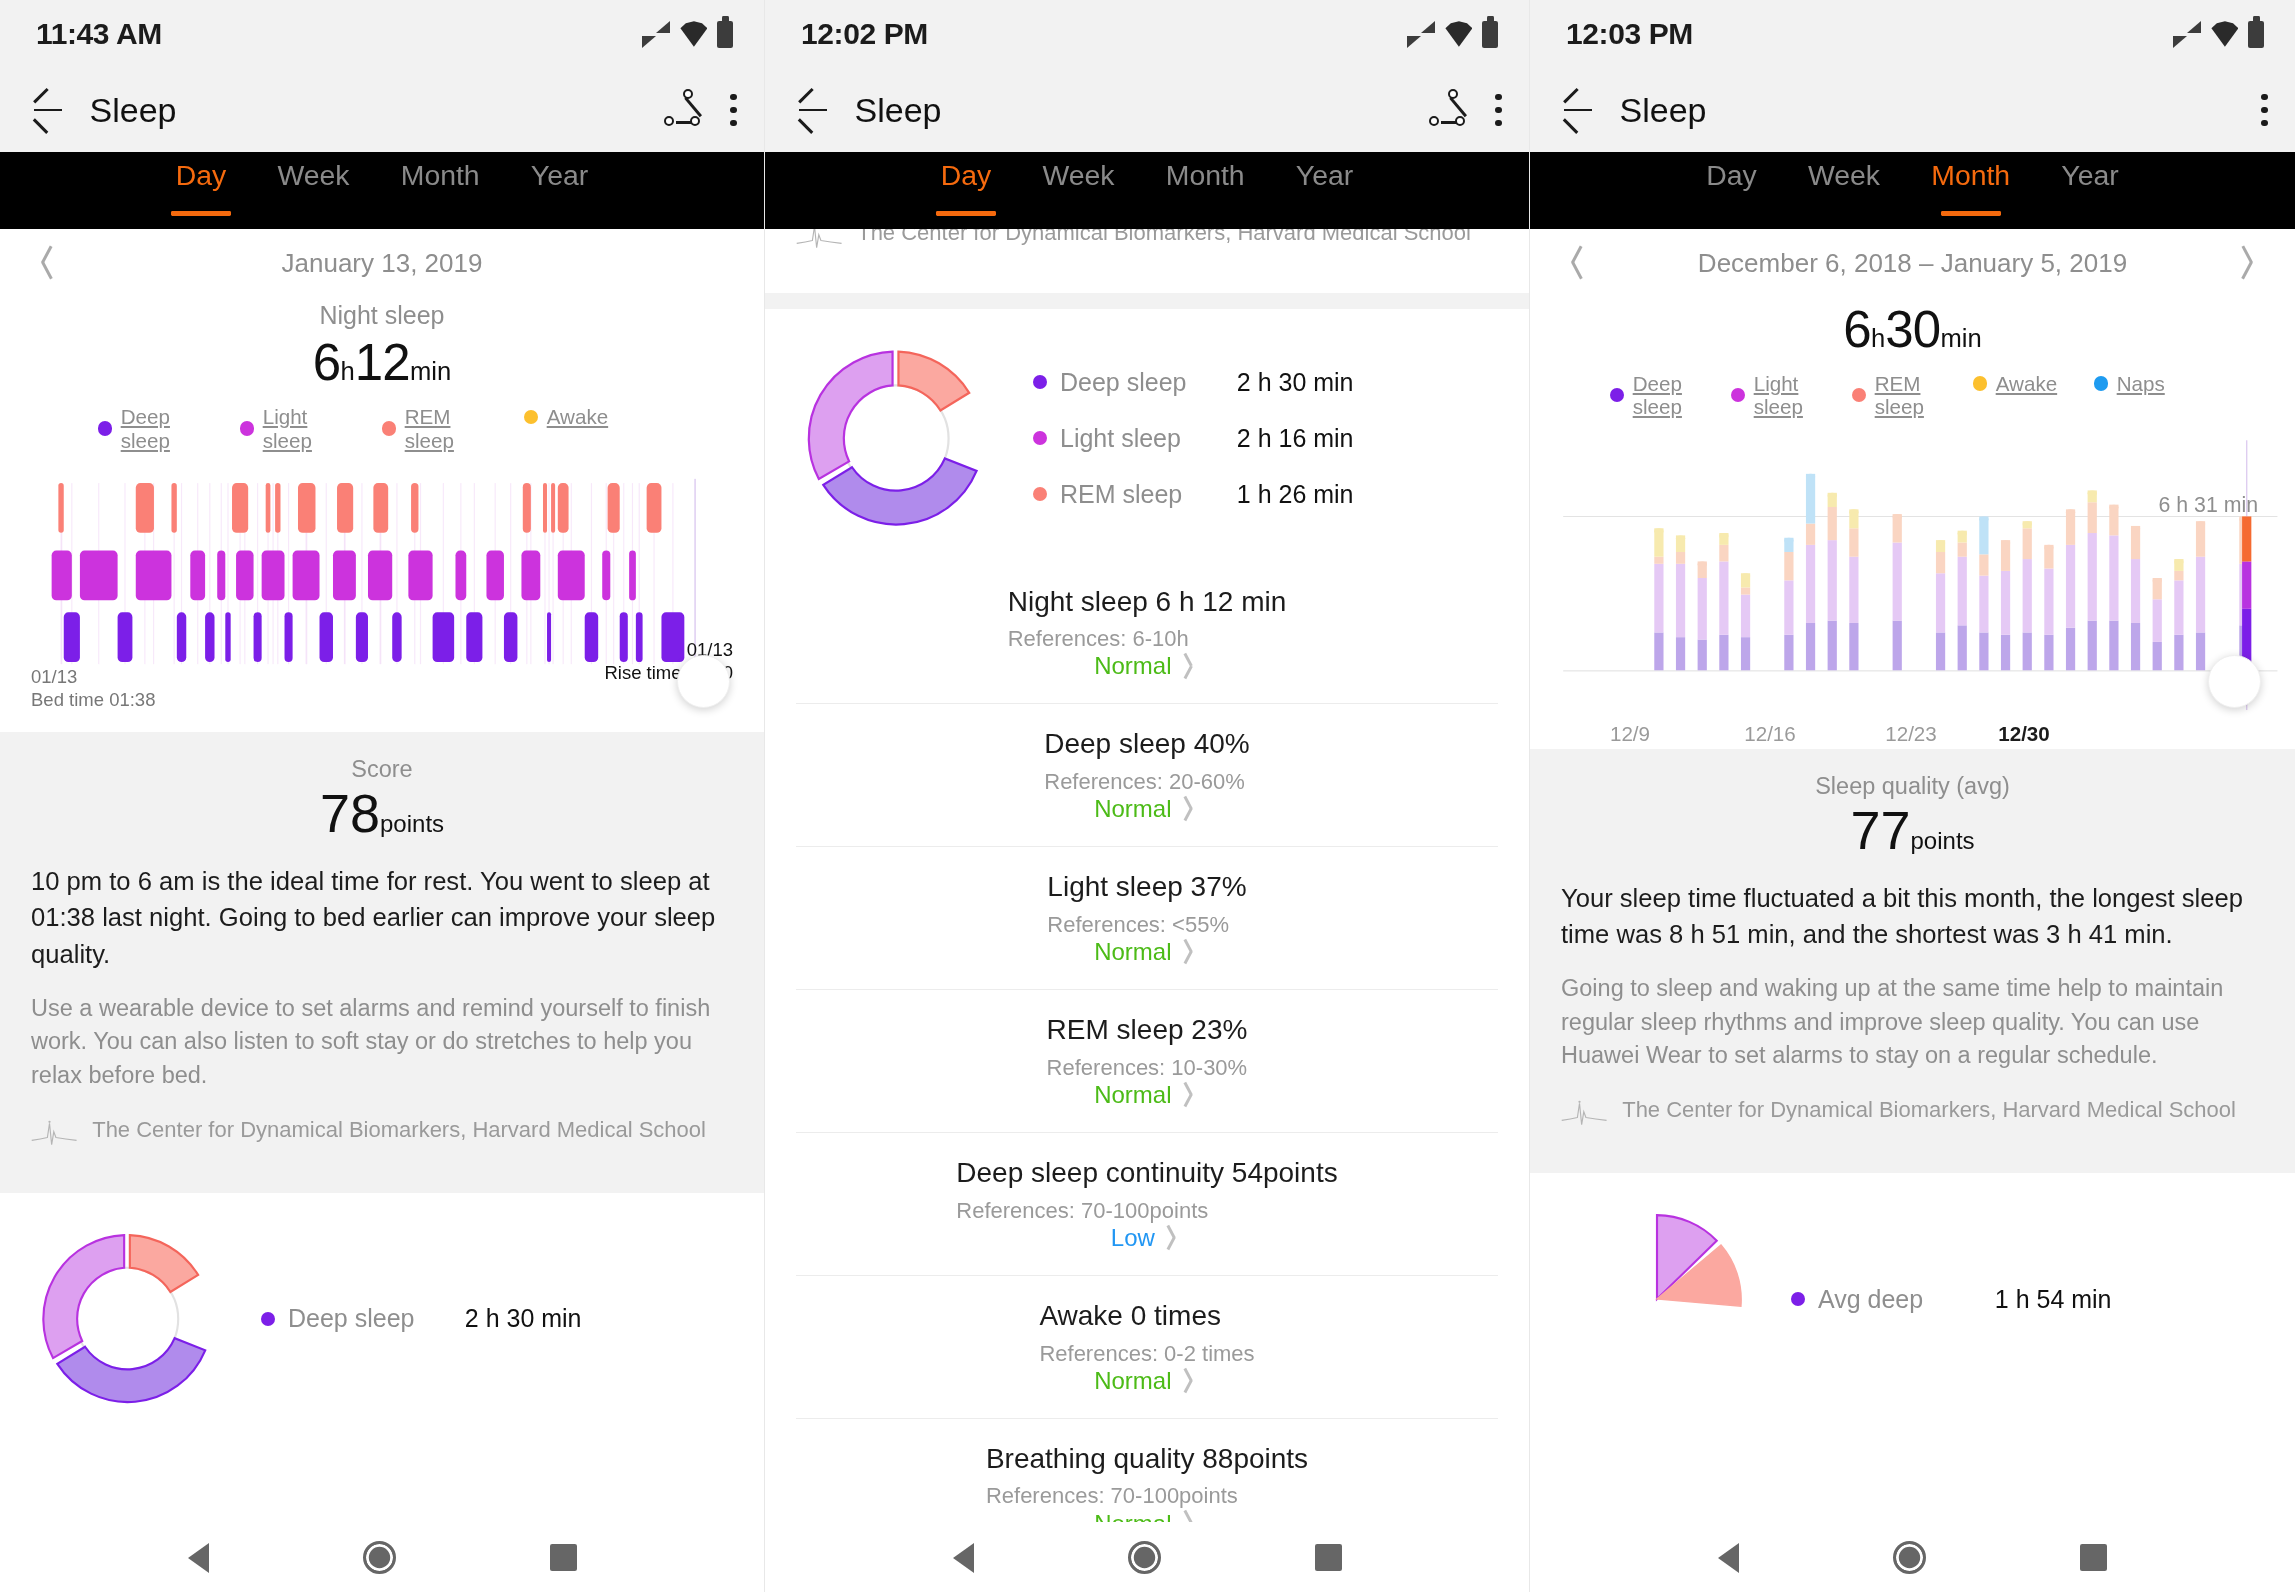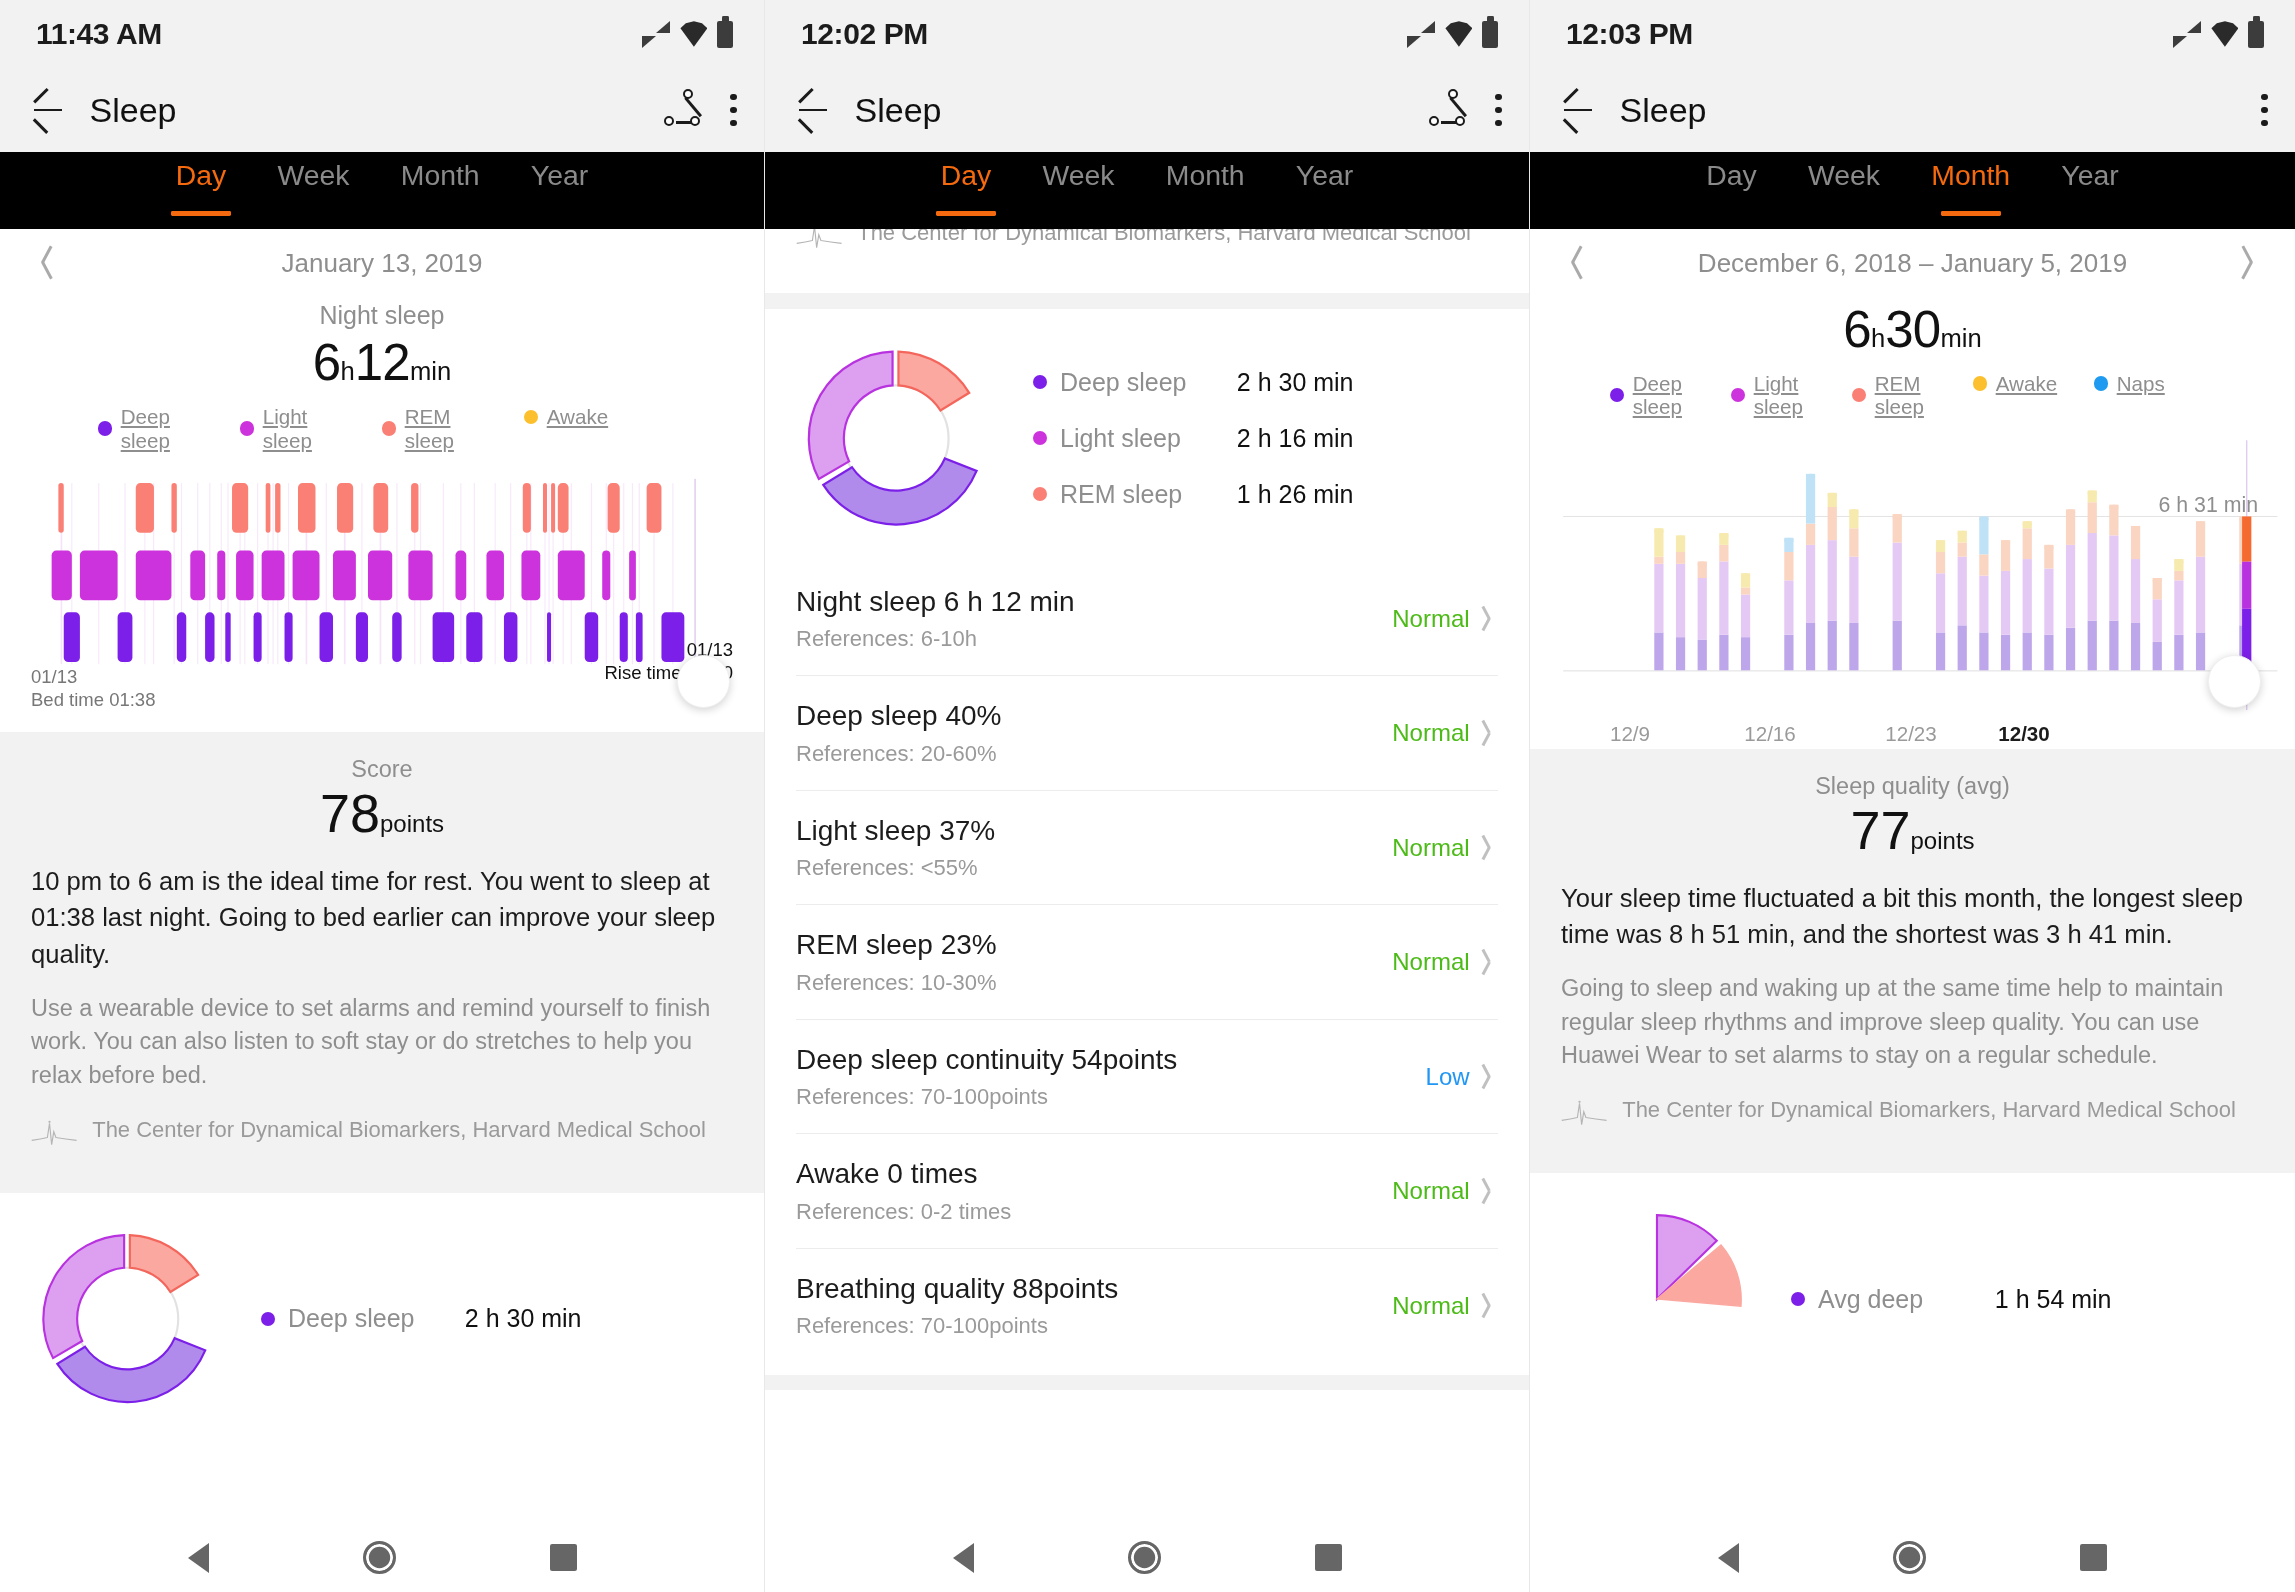--- a/index.html
+++ b/index.html
@@ -108,21 +108,21 @@
   
   .donut-block { background:#fff; padding: 30px 31px 0; display:flex; align-items:center; gap: 38px; }
   .donut-legend { display:flex; flex-direction:column; gap: 27px; }
   .dl-row { display:flex; align-items:center; gap: 12.8px; }
   .dl-row .lab { font-size: 25px; color:#8e8e8e; width: 164px; }
   .dl-row .val { font-size: 25px; color:#111; }
 
   
   .mlist { background:#fff; padding: 0 31px; }
   .mrow { display:flex; align-items:center; justify-content:space-between;
-          padding: 24px 0 23px; border-bottom: 1.4px solid #ececec; cursor:pointer; }
+          padding: 24px 0 23px; border-bottom: 1.4px solid #ececec; cursor:pointer;flex-direction:column; }
   .mrow:last-child { border-bottom:none; }
   .m-left .m-title { font-size: 28px; color:#1c1c1c; }
   .m-left .m-ref { font-size: 22px; color:#9a9a9a; margin-top: 8.5px; }
   .m-right { display:flex; align-items:center; gap: 12.8px; }
   .m-status { font-size: 24px; }
   .m-status.normal { color:#4cbb17; }
   .m-status.low { color:#2196f3; }
   .m-chev { width: 15.6px; height:28.4px; position:relative; }
   .m-chev:before, .m-chev:after { content:""; position:absolute; width:2.5px; height:14.2px; background:#c0c0c0; left:5.7px; }
   .m-chev:before { top:0;  transform-origin: bottom center; transform: rotate(-28deg); }

